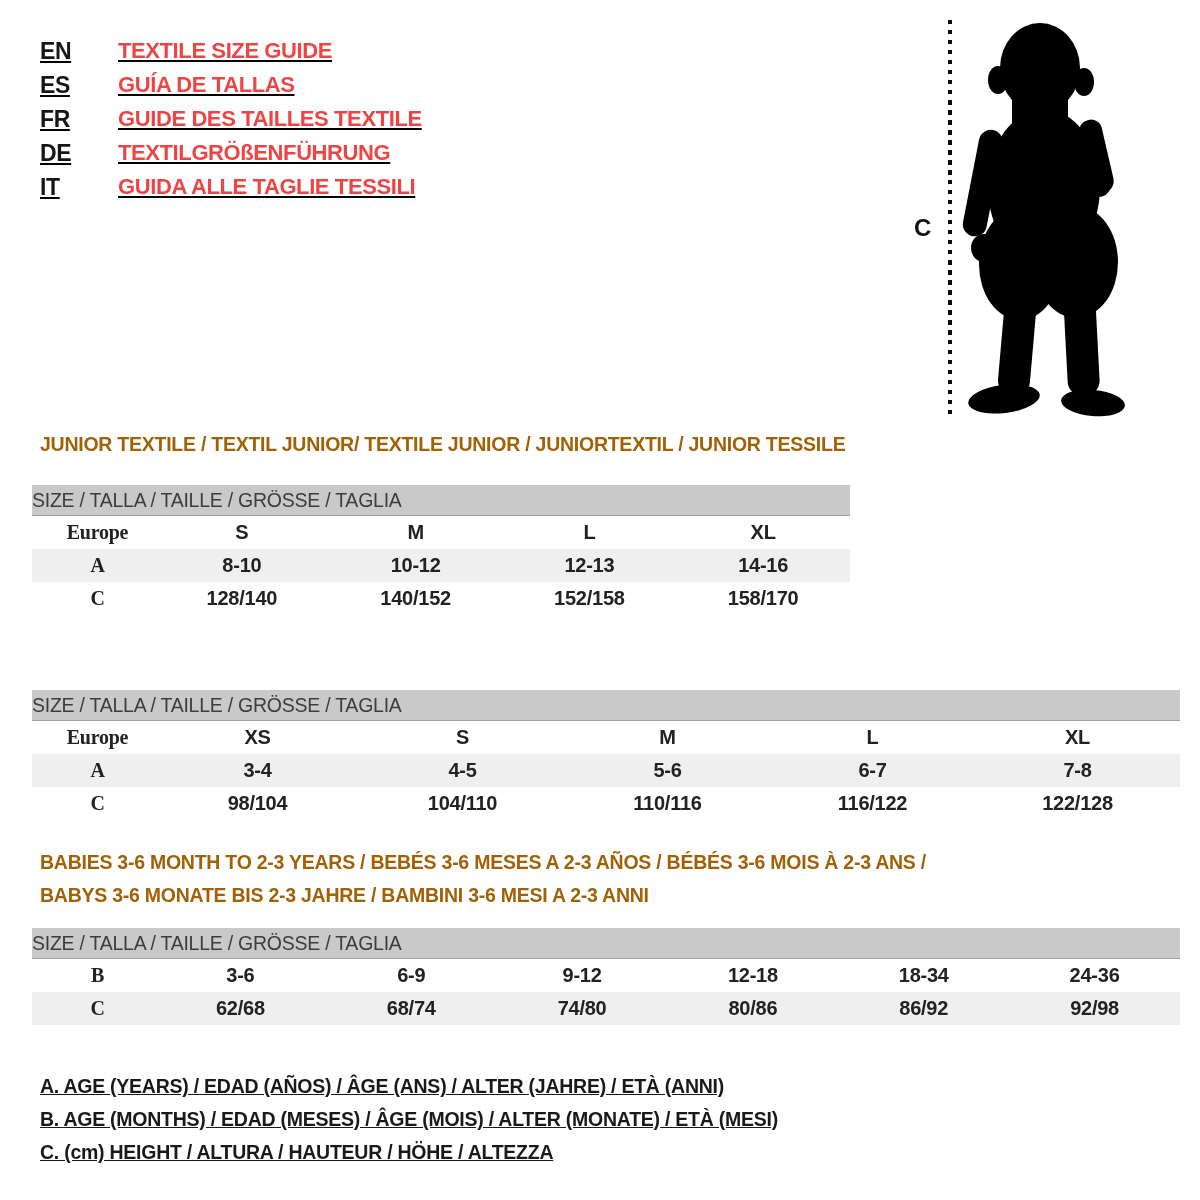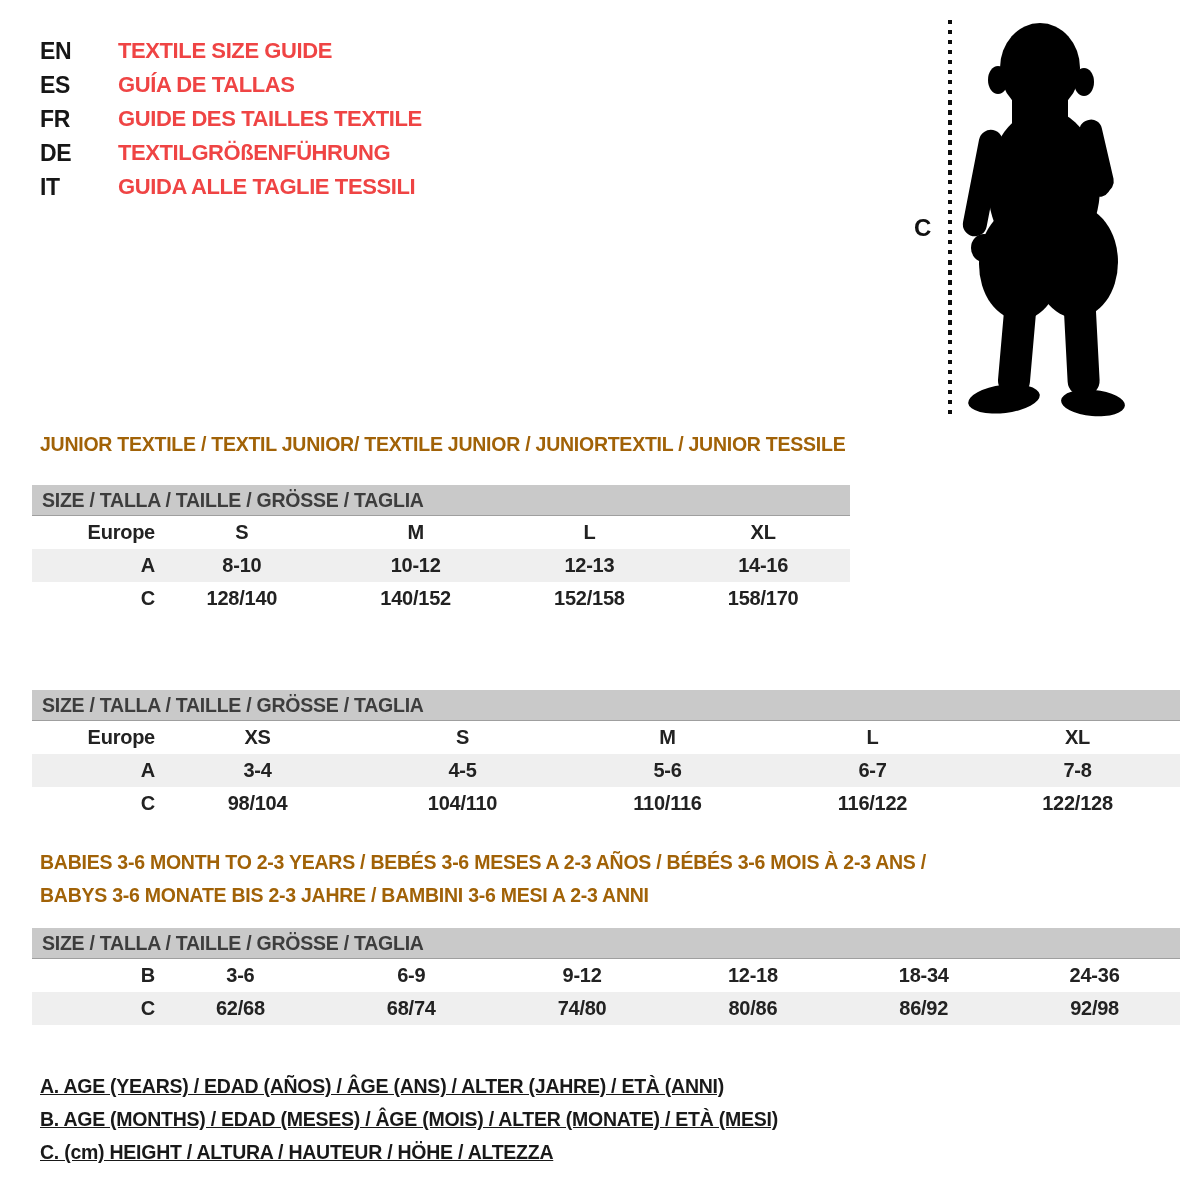--- a/index.html
+++ b/index.html
@@ -2,21 +2,21 @@
 <html><head>
 <meta charset="utf-8">
 <style>
   html,body{margin:0;padding:0;}
   body{width:1200px;height:1200px;background:#ffffff;overflow:hidden;
        font-family:"Liberation Sans","DejaVu Sans",sans-serif;}
   .canvas{position:relative;width:1200px;height:1200px;background:#ffffff;}
 
   
   .lang-list{position:absolute;left:40px;top:34px;}
-  .lang-row{display:flex;height:34px;line-height:34px;}
+  .lang-row{display:flex;height:34px;line-height:34px;text-decoration:underline;}
   .lang-code{width:78px;font-weight:bold;font-size:23px;letter-spacing:-0.4px;color:#161616;}
   .lang-label{font-weight:bold;font-size:22px;letter-spacing:-0.4px;color:#ef4444;white-space:nowrap;}
 
   
   .dash-line{position:absolute;left:948px;top:20px;width:4px;height:396px;
     background:repeating-linear-gradient(180deg,#0d0d0d 0 4.5px,transparent 4.5px 10px);}
   .c-label{position:absolute;left:914px;top:214px;font-weight:bold;font-size:24px;color:#111;}
   .toddler{position:absolute;left:952px;top:12px;}
 
   
@@ -26,25 +26,25 @@
   .t-children{left:40px;top:641px;}
   .t-babies{left:40px;top:846px;line-height:33px;}
   .subsz{font-size:13px;vertical-align:-2px;}
 
   
   .tbl{position:absolute;}
   .tbl.junior{left:32px;top:485px;width:818px;}
   .tbl.children{left:32px;top:690px;width:1148px;}
   .tbl.babies{left:32px;top:928px;width:1148px;}
   .size-band{height:30px;line-height:31px;background:#c9c9c9;border-bottom:1px solid #9f9f9f;
-    padding-left:10px;font-weight:bold;font-size:19.5px;letter-spacing:-0.25px;color:#3d3d3d;}
+    font-weight:normal;font-size:19.5px;letter-spacing:-0.25px;color:#3d3d3d;}
   .tbl table{width:100%;border-collapse:collapse;table-layout:fixed;}
   .tbl td{height:33px;font-weight:bold;font-size:20px;letter-spacing:-0.25px;
     text-align:center;color:#222;padding:0;vertical-align:middle;}
-  .tbl td.row-label{text-align:right;padding-left:8px;width:115px;}
+  .tbl td.row-label{text-align:center;padding-left:8px;width:115px;font-family:Liberation Serif, serif;}
   .tbl tbody tr:nth-child(even) td{background:#efefef;}
 
   
   .legend{position:absolute;left:40px;top:1070px;line-height:33px;font-weight:bold;
     font-size:19.5px;letter-spacing:-0.25px;color:#191919;white-space:nowrap;text-decoration:underline;}
 </style>
 </head>
 <body>
 
 <div class="canvas">

